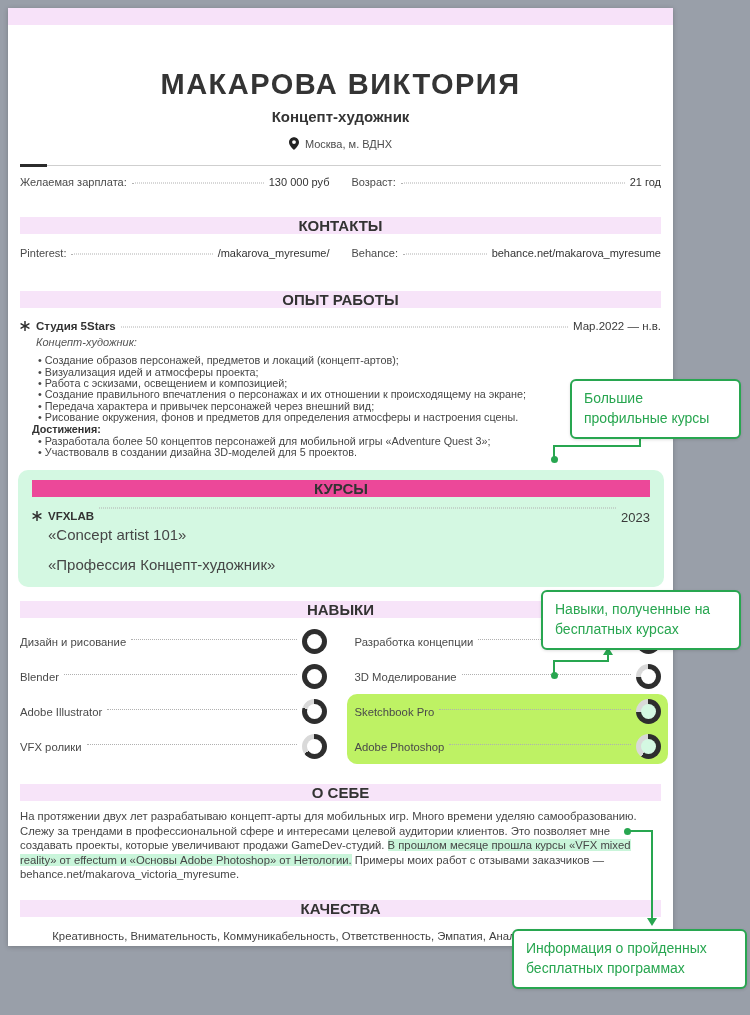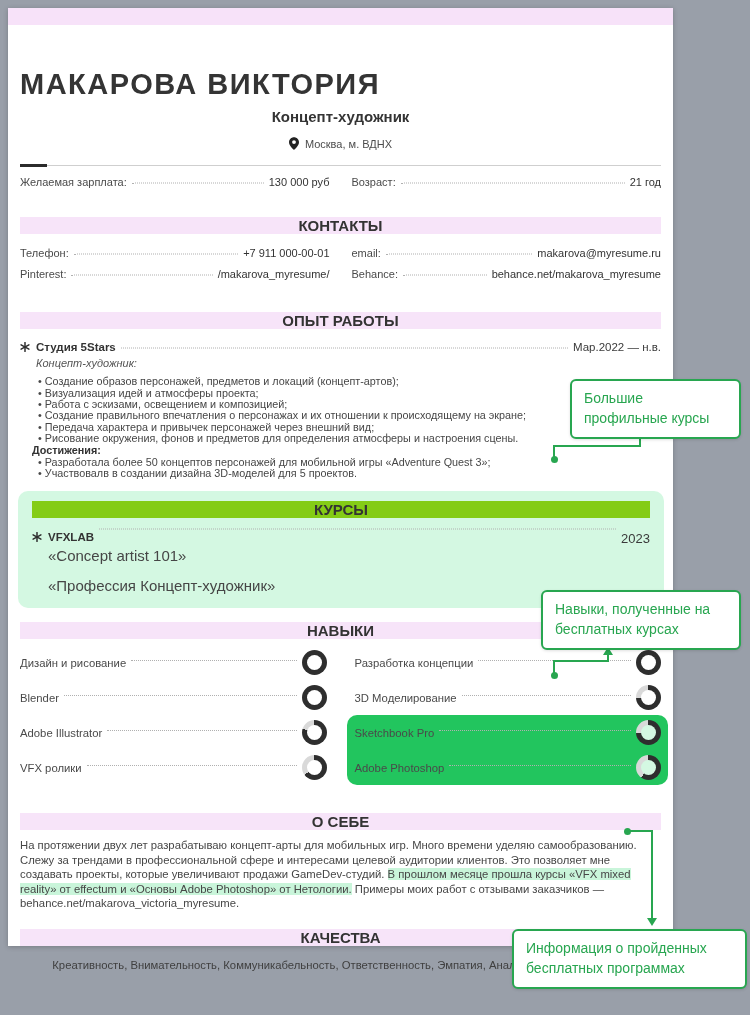--- a/index.html
+++ b/index.html
@@ -9,21 +9,21 @@
     font-family:"Liberation Sans","DejaVu Sans",sans-serif;
     -webkit-font-smoothing:antialiased;
   }
   .page{
     position:absolute;left:8px;top:8px;width:665px;height:938px;
     background:#ffffff;box-shadow:0 1px 5px rgba(0,0,0,.22);
   }
   .topbar{position:absolute;left:0;top:0;width:100%;height:17px;background:#f7e2f9;}
   .content{position:absolute;left:12px;right:12px;top:17px;}
 
-  h1{margin:44px 0 0;text-align:left;font-size:29px;line-height:1.05;
+  h1{margin:44px 0 0;text-align:center;font-size:29px;line-height:1.05;
      font-weight:700;color:#343434;letter-spacing:1.5px;}
   .role{margin-top:9px;text-align:center;font-size:15px;font-weight:700;color:#343434;}
   .loc{margin-top:12px;display:flex;justify-content:center;align-items:center;gap:6px;
        font-size:11px;color:#4c4c4c;}
   .divider{margin-top:14px;position:relative;height:3px;}
   .divider .thin{position:absolute;left:0;right:0;top:1px;height:1px;background:#cfcfcf;}
   .divider .thick{position:absolute;left:0;top:0;width:27px;height:3px;background:#2b2b2b;}
 
   .pair-row{display:flex;gap:22px;margin-top:9px;}
   .pair-row .cell{flex:1;display:flex;align-items:baseline;font-size:11px;color:#4a4a4a;}
@@ -49,36 +49,36 @@
   .exp-pos{margin:4px 0 0 16px;font-size:11px;font-style:italic;color:#555;}
   ul.duties{margin:7px 0 0 18px;padding:0;list-style:none;}
   ul.duties li{font-size:10.8px;line-height:11.3px;color:#464646;}
   ul.duties li:before{content:"• ";}
   .ach-label{margin:1px 0 0 12px;font-size:10.8px;line-height:11.5px;font-weight:700;color:#333;}
 
   .courses-block{
     margin:12px -3px 0 -2px;background:#d4f8e2;border-radius:10px;
     padding:10px 14px 14px;
   }
-  .courses-band{height:17px;background:#84cc16;display:flex;align-items:center;justify-content:center;
+  .courses-band{height:17px;background:#ec4899;display:flex;align-items:center;justify-content:center;
                 font-size:15px;font-weight:700;color:#333;}
   .course-item{margin-top:13px;}
   .course-row{display:flex;align-items:flex-start;font-size:11.5px;color:#333;}
   .course-name{font-weight:700;white-space:nowrap;}
   .course-year{font-size:13px;color:#3a3a3a;}
   .course-sub{margin:1px 0 0 16px;font-size:15px;color:#464646;}
 
   .skills-grid{margin-top:6px;display:flex;gap:28px;}
   .skills-col{flex:1;min-width:0;}
   .skill-row{height:35px;display:flex;align-items:center;font-size:11.3px;color:#4a4a4a;}
   .skill-row .leader{transform:translateY(-2px);}
   .ring{flex:0 0 auto;width:25px;height:25px;border-radius:50%;position:relative;
         background:#2e2e2e;}
   .ring:after{content:"";position:absolute;inset:5px;border-radius:50%;background:#fff;}
-  .hl-block{background:#22c55e;border-radius:10px;margin:0 -7px 8px -8px;padding:0 7px 0 8px;}
+  .hl-block{background:#bef264;border-radius:10px;margin:0 -7px 0 -8px;padding:0 7px 0 8px;}
   .hl-block .ring:after{background:#d4f8e2;}
 
   .about-text{margin-top:8px;font-size:11.3px;line-height:14.5px;color:#464646;}
   .mark{background:#c9f5da;}
   .qualities{margin-top:13px;text-align:center;font-size:11.3px;color:#3f3f3f;}
 
   
   .anno{position:absolute;background:#fff;border:2px solid #28a650;border-radius:6px;
         padding:8px 12px;font-size:14px;line-height:1.42;color:#28a650;z-index:6;
         box-shadow:0 1px 3px rgba(0,0,0,.12);}
@@ -120,32 +120,20 @@
       </div>
       <div class="cell">
         <span>Возраст:</span>
         <span class="leader"></span>
         <span class="val">21 год</span>
       </div>
     </div>
 
     <div class="band mt-contacts">КОНТАКТЫ</div>
     <div class="contact-rows">
-      <div class="pair-row">
-        <div class="cell">
-          <span>Телефон:</span>
-          <span class="leader"></span>
-          <span class="val">+7 911 000-00-01</span>
-        </div>
-        <div class="cell">
-          <span>email:</span>
-          <span class="leader"></span>
-          <span class="val">makarova@myresume.ru</span>
-        </div>
-      </div>
       <div class="pair-row">
         <div class="cell">
           <span>Pinterest:</span>
           <span class="leader"></span>
           <span class="val">/makarova_myresume/</span>
         </div>
         <div class="cell">
           <span>Behance:</span>
           <span class="leader"></span>
           <span class="val">behance.net/makarova_myresume</span>

